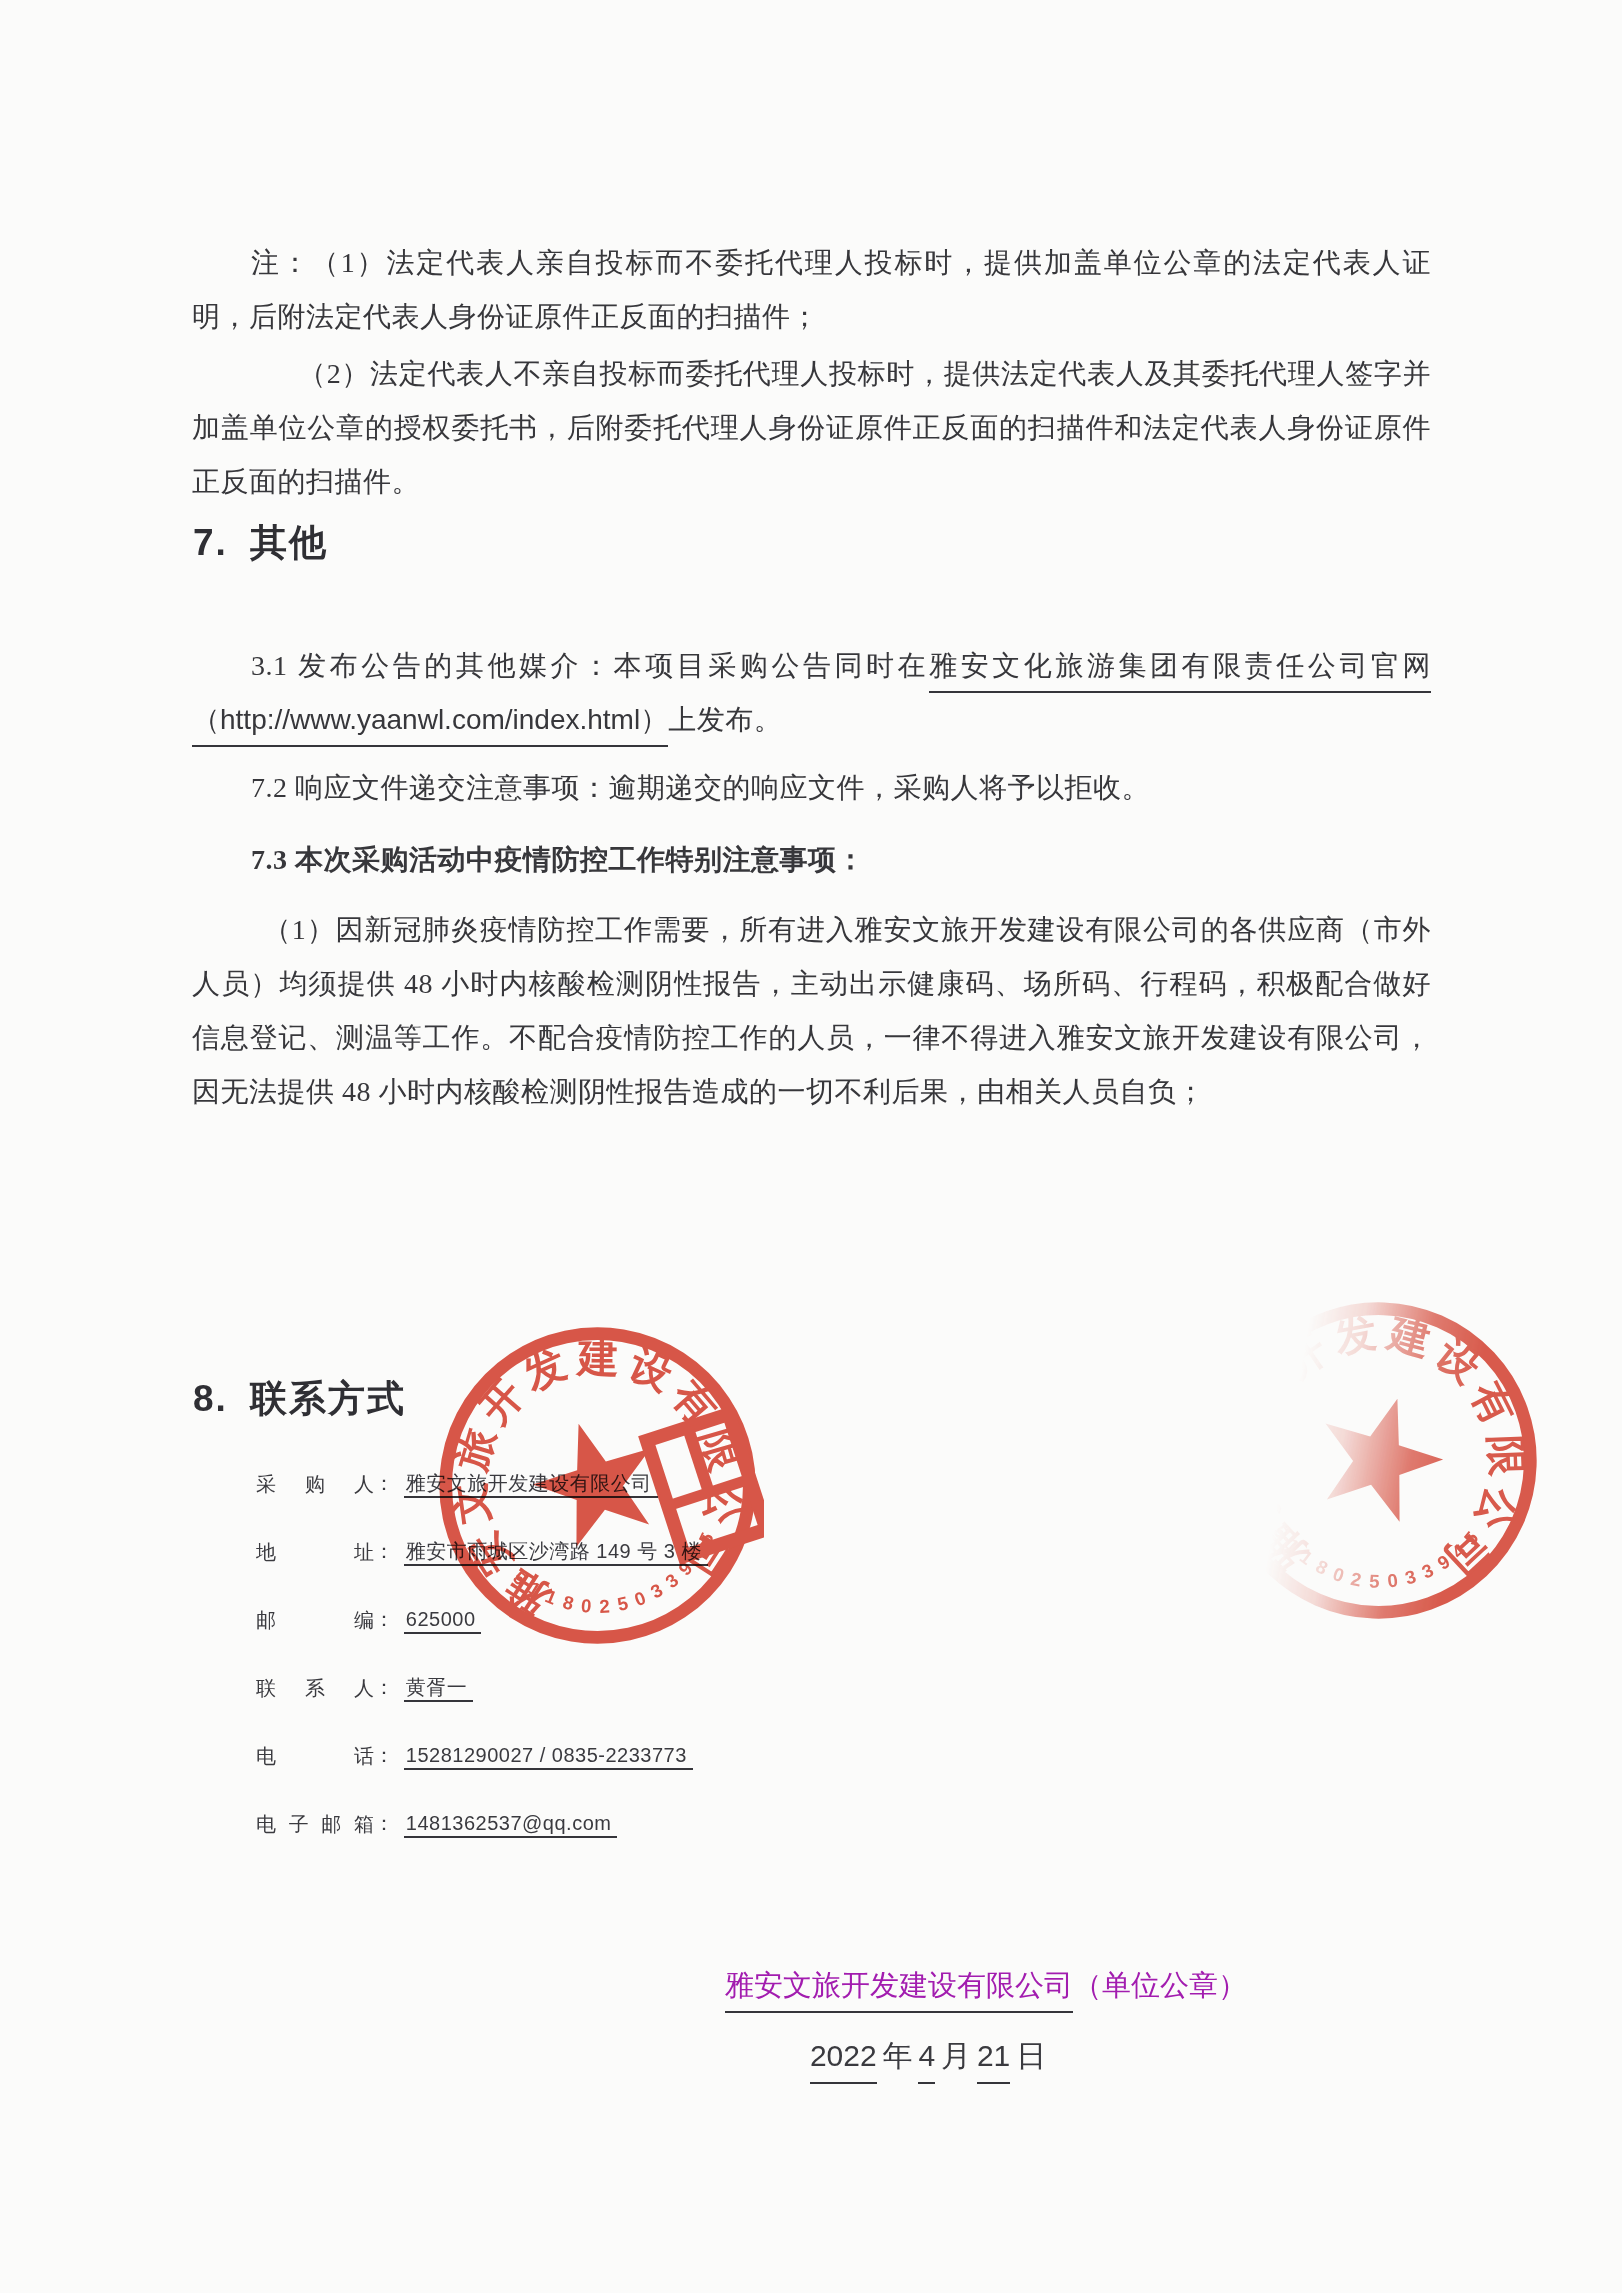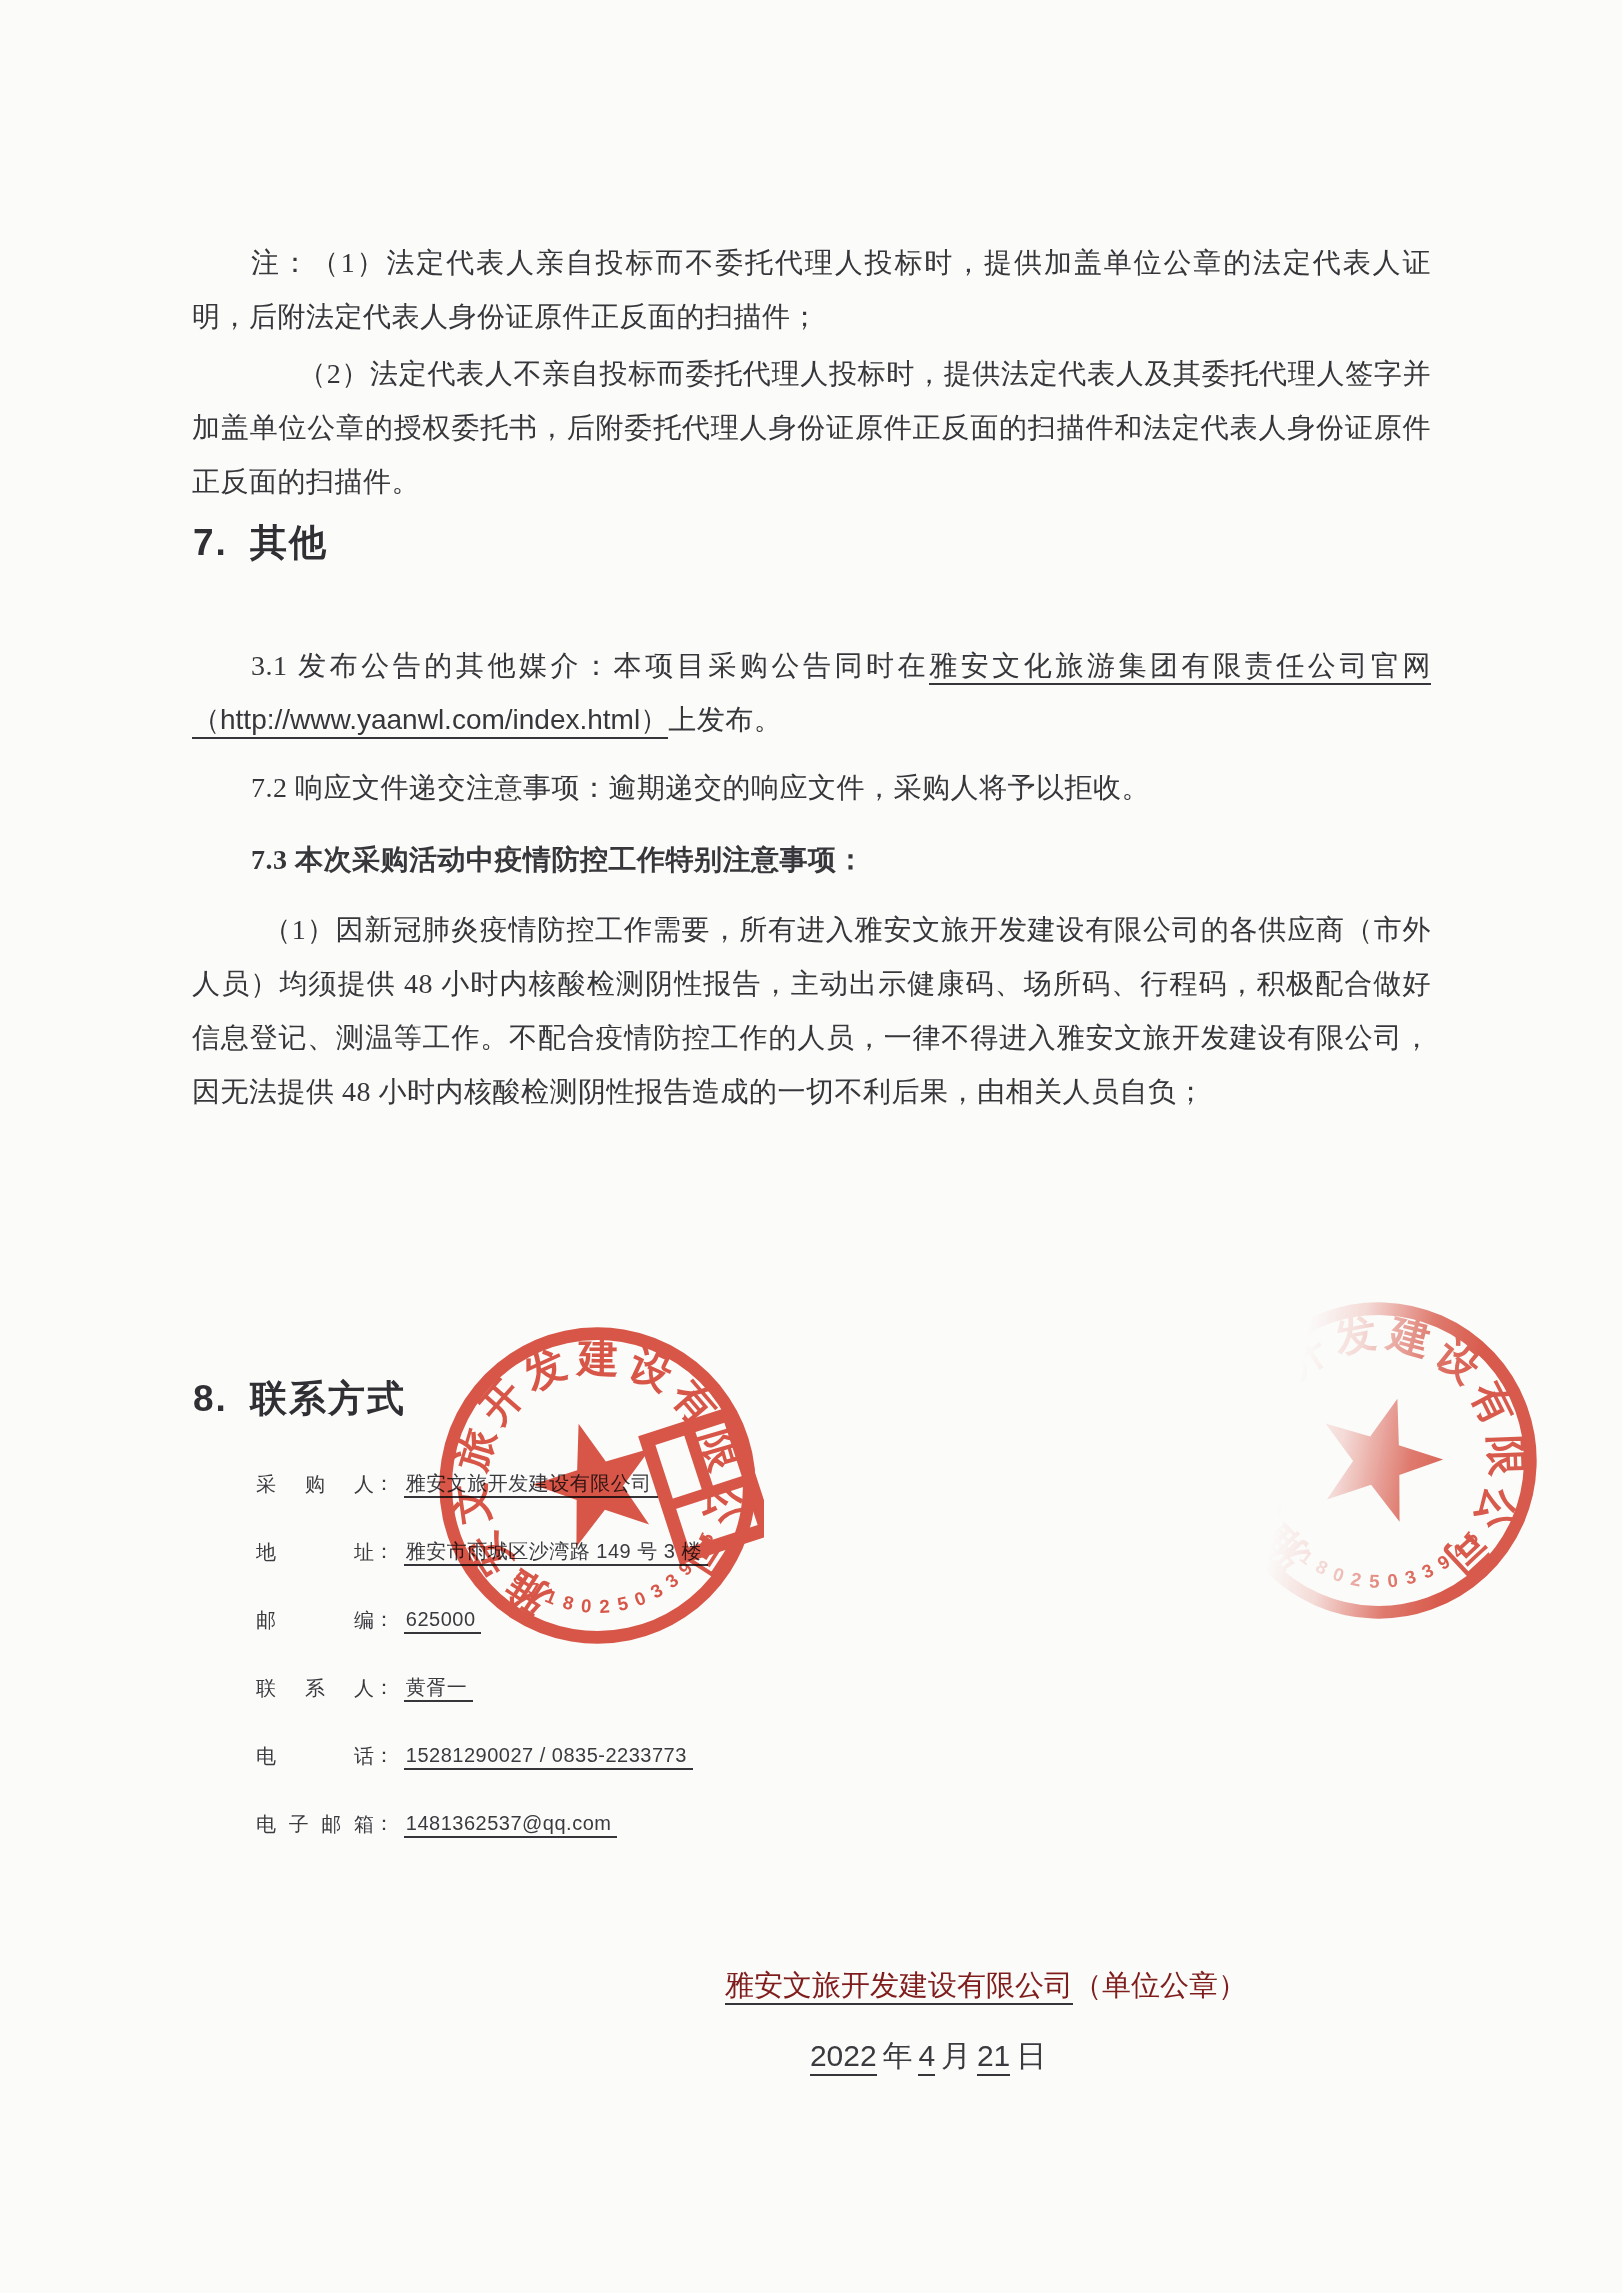--- a/index.html
+++ b/index.html
@@ -24,42 +24,42 @@
   .indent-item{text-indent:71px;}
   .bold{font-weight:bold;}
   .h-num{
     position:absolute;left:193px;
     font-family:"Liberation Sans","DejaVu Sans",sans-serif;
     font-weight:bold;font-size:37px;color:#2f2f34;
     letter-spacing:2px;word-spacing:9.8px;
   }
   .u{
     border-bottom:2.5px solid #35353a;
-    padding-bottom:2px;
+    padding-bottom:10px;
   }
   .contact{
     position:absolute;left:256px;top:1457px;
     font-size:20px;color:#3a3a3f;
   }
   .c-row{height:68px;line-height:53px;white-space:nowrap;}
   .c-label{
     display:inline-block;width:118px;
     text-align:justify;text-align-last:justify;
     vertical-align:bottom;
   }
   .c-colon{display:inline-block;margin-right:9.8px;}
   .c-value{
     font-family:"Liberation Sans","DejaVu Sans",sans-serif;
     border-bottom:2.5px solid #35353a;
     padding:0 5.9px 2px 2px;
     letter-spacing:0.5px;
   }
   .sig-line{
     position:absolute;top:1959px;left:725px;width:706px;
-    font-size:29px;line-height:53px;color:#7f1d1d;
+    font-size:29px;line-height:53px;color:#a21caf;
     white-space:nowrap;
   }
   .date-line{
     position:absolute;top:2029px;left:725px;width:412px;
     text-align:center;
     font-family:"Liberation Sans","DejaVu Sans",sans-serif;
     font-size:30px;line-height:53px;color:#3a3a3f;
     white-space:nowrap;
   }
   .date-line .cjk{font-family:"Liberation Serif","DejaVu Serif",serif;margin:0 5.9px;}

